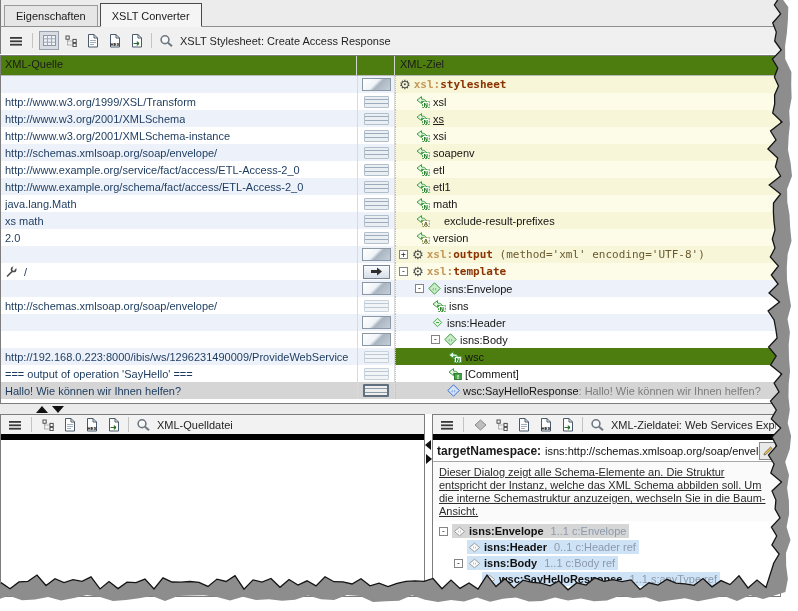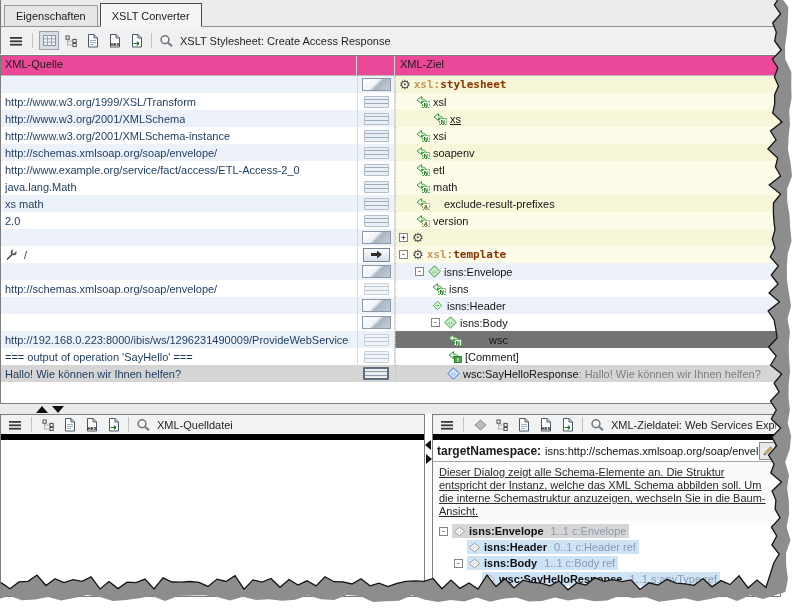--- a/index.html
+++ b/index.html
@@ -19,21 +19,21 @@
            padding:0 5px;box-sizing:border-box;}
   .tb-icons{display:flex;align-items:center;gap:2px;}
   .tb-btn{width:20px;height:19px;display:inline-flex;align-items:center;justify-content:center;flex:none;}
   .tb-btn.pressed{background:#d9dde2;border:1px solid #98a2ae;box-sizing:border-box;}
   .tb-sep{width:1px;height:15px;background:#c4c4c4;margin:0 4px;flex:none;}
   .tb-label{margin-left:4px;color:#1f1f1f;white-space:nowrap;overflow:hidden;}
 
   
   .grid{position:absolute;top:55px;left:0;width:781px;height:349px;border:1px solid #7d7d7d;
         box-sizing:border-box;background:#ffffff;display:flex;flex-direction:column;}
-  .grid-header{display:flex;height:19px;flex:none;background:#ec4899;border-bottom:1px solid #b9b9b9;}
+  .grid-header{display:flex;height:19px;flex:none;background:#4d7c0f;border-bottom:1px solid #b9b9b9;}
   .gh-left{width:356px;padding:2px 4px;box-sizing:border-box;border-right:1px solid #d4d4d4;}
   .gh-mid{width:38px;box-sizing:border-box;border-right:1px solid #d4d4d4;}
   .gh-right{flex:1;padding:2px 5px;box-sizing:border-box;}
   .grid-body{flex:1;overflow:hidden;}
   .grow{display:flex;height:17px;}
   .gleft{width:356px;box-sizing:border-box;display:flex;align-items:center;gap:4px;
          padding:0 4px;white-space:nowrap;overflow:hidden;}
   .gmid{width:38px;box-sizing:border-box;display:flex;align-items:center;justify-content:center;
         border-left:1px solid #dadada;border-right:1px solid #dadada;}
   .gright{flex:1;display:flex;align-items:center;white-space:nowrap;overflow:hidden;
@@ -199,21 +199,21 @@
             <span class="lbl">xsl</span>
           </div>
         </div>
         <div class="grow">
           <div class="gleft" style="background: rgb(237, 242, 250); color: rgb(27, 58, 94);">
             <span class="src-text">http://www.w3.org/2001/XMLSchema</span>
           </div>
           <div class="gmid" style="background: rgb(237, 242, 250);">
             <span class="btn-map"></span>
           </div>
-          <div class="gright" style="background: rgb(248, 246, 216); padding-left: 36px; text-decoration: underline;">
+          <div class="gright" style="background: rgb(248, 246, 216); padding-left: 19px; text-decoration: underline;">
             <span class="nicon">
               <svg width="15" height="13">
                 <path d="M12 9 C12 5.8 9.6 4 6.5 4 L6.5 1.6 L2 5.1 L6.5 8.6 L6.5 6.2 C8.6 6.2 10 7.2 10 9 Z" fill="#e6f5e6" stroke="#3f9f3f" stroke-width="1"></path>
                 <rect x="7.5" y="6.5" width="6.8" height="6" fill="#ffffff" stroke="#3f9f3f" stroke-width="1" stroke-dasharray="2,1"></rect>
                 <text x="10.9" y="11.6" font-size="5.5" text-anchor="middle" fill="#2e7d2e" font-family="DejaVu Sans,sans-serif" font-weight="bold">N</text>
               </svg>
             </span>
             <span class="lbl">xs</span>
           </div>
         </div>
@@ -265,20 +265,38 @@
               <svg width="15" height="13">
                 <path d="M12 9 C12 5.8 9.6 4 6.5 4 L6.5 1.6 L2 5.1 L6.5 8.6 L6.5 6.2 C8.6 6.2 10 7.2 10 9 Z" fill="#e6f5e6" stroke="#3f9f3f" stroke-width="1"></path>
                 <rect x="7.5" y="6.5" width="6.8" height="6" fill="#ffffff" stroke="#3f9f3f" stroke-width="1" stroke-dasharray="2,1"></rect>
                 <text x="10.9" y="11.6" font-size="5.5" text-anchor="middle" fill="#2e7d2e" font-family="DejaVu Sans,sans-serif" font-weight="bold">N</text>
               </svg>
             </span>
             <span class="lbl">etl</span>
           </div>
         </div>
         <div class="grow">
+          <div class="gleft" style="background: rgb(237, 242, 250); color: rgb(27, 58, 94);">
+            <span class="src-text">http://www.example.org/schema/fact/access/ETL-Access-2_0</span>
+          </div>
+          <div class="gmid" style="background: rgb(237, 242, 250);">
+            <span class="btn-map"></span>
+          </div>
+          <div class="gright" style="background: rgb(248, 246, 216); padding-left: 19px;">
+            <span class="nicon">
+              <svg width="15" height="13">
+                <path d="M12 9 C12 5.8 9.6 4 6.5 4 L6.5 1.6 L2 5.1 L6.5 8.6 L6.5 6.2 C8.6 6.2 10 7.2 10 9 Z" fill="#e6f5e6" stroke="#3f9f3f" stroke-width="1"></path>
+                <rect x="7.5" y="6.5" width="6.8" height="6" fill="#ffffff" stroke="#3f9f3f" stroke-width="1" stroke-dasharray="2,1"></rect>
+                <text x="10.9" y="11.6" font-size="5.5" text-anchor="middle" fill="#2e7d2e" font-family="DejaVu Sans,sans-serif" font-weight="bold">N</text>
+              </svg>
+            </span>
+            <span class="lbl">etl1</span>
+          </div>
+        </div>
+        <div class="grow">
           <div class="gleft" style="background: rgb(255, 255, 255); color: rgb(27, 58, 94);">
             <span class="src-text">java.lang.Math</span>
           </div>
           <div class="gmid" style="background: rgb(255, 255, 255);">
             <span class="btn-map"></span>
           </div>
           <div class="gright" style="background: rgb(253, 252, 233); padding-left: 19px;">
             <span class="nicon">
               <svg width="15" height="13">
                 <path d="M12 9 C12 5.8 9.6 4 6.5 4 L6.5 1.6 L2 5.1 L6.5 8.6 L6.5 6.2 C8.6 6.2 10 7.2 10 9 Z" fill="#e6f5e6" stroke="#3f9f3f" stroke-width="1"></path>
@@ -328,20 +346,21 @@
         <div class="grow">
           <div class="gleft" style="background: rgb(237, 242, 250); color: rgb(27, 58, 94);"></div>
           <div class="gmid" style="background: rgb(237, 242, 250);">
             <span class="btn-blank"></span>
           </div>
           <div class="gright" style="background: rgb(248, 246, 216); padding-left: 3px;">
             <span class="exp">+</span>
             <span class="nicon">
               <span style="font-family:'DejaVu Sans',sans-serif;font-size:13px;line-height:13px;color:#4d4d4d;">⚙</span>
             </span>
+            <span class="xsl-label"><span class="xp" style="color: rgb(196, 154, 92);">xsl:</span><span class="xn" style="color: rgb(138, 50, 0);">output</span><span style="color: rgb(106, 90, 48);"> (method='xml' encoding='UTF-8')</span></span>
           </div>
         </div>
         <div class="grow">
           <div class="gleft" style="background: rgb(255, 255, 255); color: rgb(27, 58, 94);">
             <span class="nicon">
               <svg width="12" height="12">
                 <g stroke="#4a4a4a" stroke-width="1.6" fill="none">
                   <path d="M2 10.5 L6.8 5.7"></path>
                   <circle cx="8.6" cy="3.4" r="2.1"></circle>
                 </g>
@@ -430,21 +449,21 @@
             <span class="lbl">isns:Body</span>
           </div>
         </div>
         <div class="grow">
           <div class="gleft" style="background: rgb(237, 242, 250); color: rgb(27, 58, 94);">
             <span class="src-text">http://192.168.0.223:8000/ibis/ws/1296231490009/ProvideWebService</span>
           </div>
           <div class="gmid" style="background: rgb(237, 242, 250);">
             <span class="btn-map-light"></span>
           </div>
-          <div class="gright" style="background: #737373; padding-left: 51px; gap: 24px;">
+          <div class="gright" style="background: #4d7c0f; padding-left: 51px;">
             <span class="nicon">
               <svg width="15" height="13">
                 <path d="M12 9 C12 5.8 9.6 4 6.5 4 L6.5 1.6 L2 5.1 L6.5 8.6 L6.5 6.2 C8.6 6.2 10 7.2 10 9 Z" fill="#e6f5e6" stroke="#3f9f3f" stroke-width="1"></path>
                 <rect x="7.5" y="6.5" width="6.8" height="6" fill="#ffffff" stroke="#3f9f3f" stroke-width="1" stroke-dasharray="2,1"></rect>
                 <text x="10.9" y="11.6" font-size="5.5" text-anchor="middle" fill="#2e7d2e" font-family="DejaVu Sans,sans-serif" font-weight="bold">N</text>
               </svg>
             </span>
             <span class="lbl">wsc</span>
           </div>
         </div>

